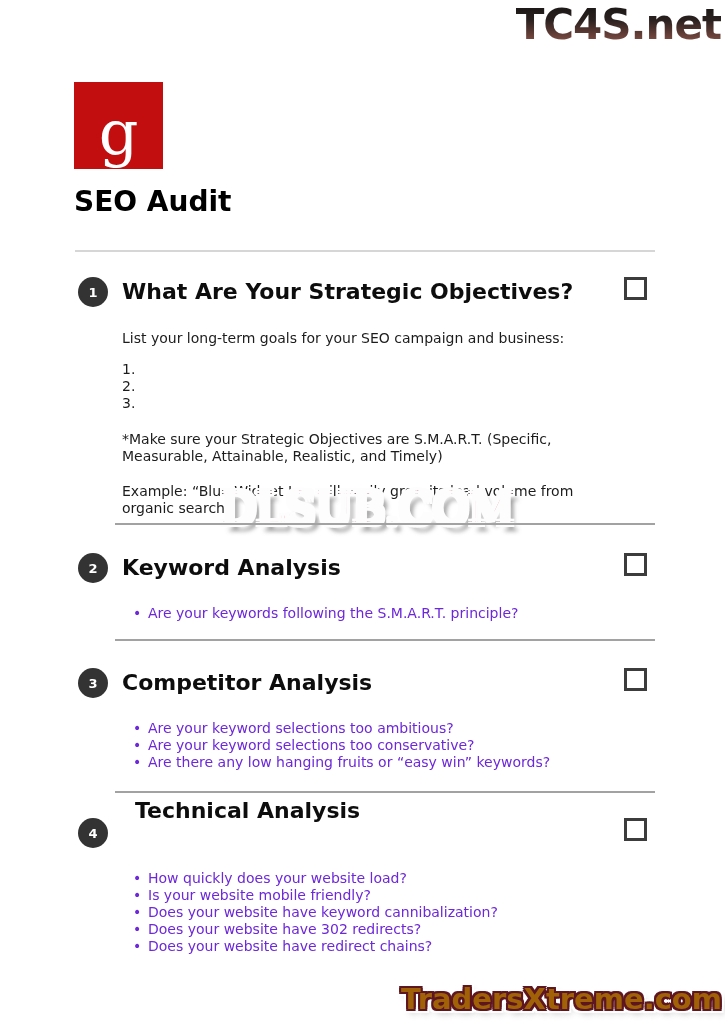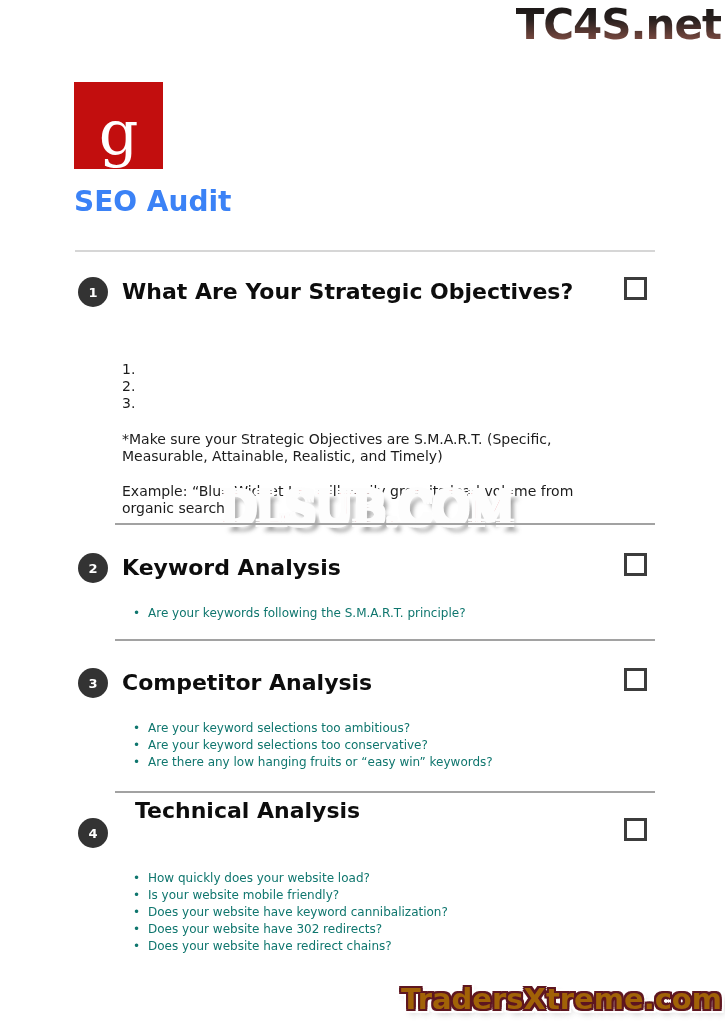--- a/index.html
+++ b/index.html
@@ -43,21 +43,21 @@
   .logo {
     position:absolute; left:74px; top:82px; width:89px; height:87px;
     background:#c20e0e; display:flex; align-items:center; justify-content:center;
   }
   .logo-g {
     font-family:"DejaVu Serif", serif; font-size:62px; line-height:1;
     color:#ffffff; margin-top:14px;
   }
   .doc-title {
     position:absolute; left:74px; top:184px;
-    font-size:28px; font-weight:bold; color:#3b82f6; line-height:36px;
+    font-size:28px; font-weight:bold; color:#000000; line-height:36px;
   }
 
   
   .divider { position:absolute; height:2px; }
   #div1 { left:75px;  top:250px; width:580px; background:#d6d6d6; }
   #div2 { left:115px; top:523px; width:540px; background:#a2a2a2; }
   #div3 { left:115px; top:639px; width:540px; background:#a2a2a2; }
   #div4 { left:115px; top:791px; width:540px; background:#a2a2a2; }
 
   
@@ -82,21 +82,21 @@
   
   .para {
     position:absolute; left:122px; width:480px;
     font-size:14px; line-height:17px; color:#1c1c1c;
   }
   #p-intro   { top:330px; }
   #p-list    { top:361px; }
   #p-note    { top:431px; }
   #p-example { top:483px; }
 
-  .bullets { position:absolute; left:133px; width:500px; font-size:12px; line-height:17px; color:#0f766e; }
+  .bullets { position:absolute; left:133px; width:500px; font-size:14px; line-height:17px; color:#6d28d9; }
   #bullets2 { top:605px; }
   #bullets3 { top:720px; }
   #bullets4 { top:870px; }
   .bullet { position:relative; padding-left:15px; white-space:nowrap; }
   .bullet::before { content:"\2022"; position:absolute; left:0; top:0; }
 </style>
 </head>
 <body>
 
 <div class="page">
@@ -107,20 +107,23 @@
     <span class="logo-g">g</span>
   </div>
   <h1 class="doc-title">SEO Audit</h1>
 
   <div class="divider" id="div1"></div>
 
   <div class="sec-circle" id="circle1">1</div>
   <h2 class="sec-title" id="title1">What Are Your Strategic Objectives?</h2>
   <div class="sec-checkbox" id="cb1"></div>
 
+  <div class="para" id="p-intro">
+    <div>List your long-term goals for your SEO campaign and business:</div>
+  </div>
   <div class="para" id="p-list">
     <div>1.</div>
     <div>2.</div>
     <div>3.</div>
   </div>
   <div class="para" id="p-note">
     <div>*Make sure your Strategic Objectives are S.M.A.R.T. (Specific,</div>
     <div>Measurable, Attainable, Realistic, and Timely)</div>
   </div>
   <div class="para" id="p-example">

